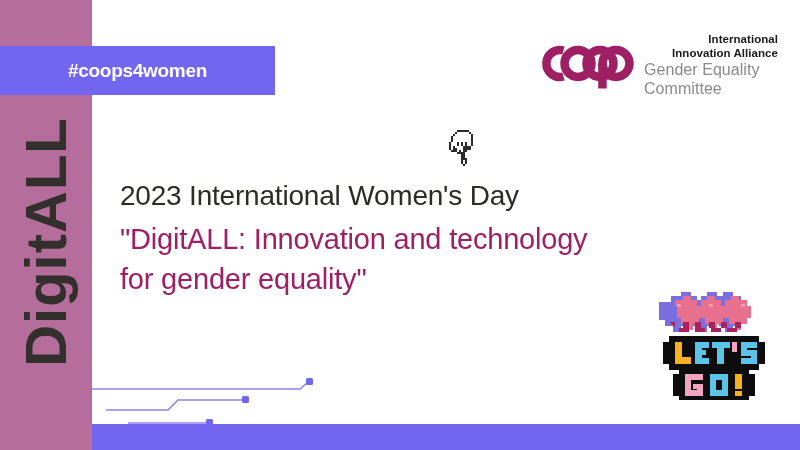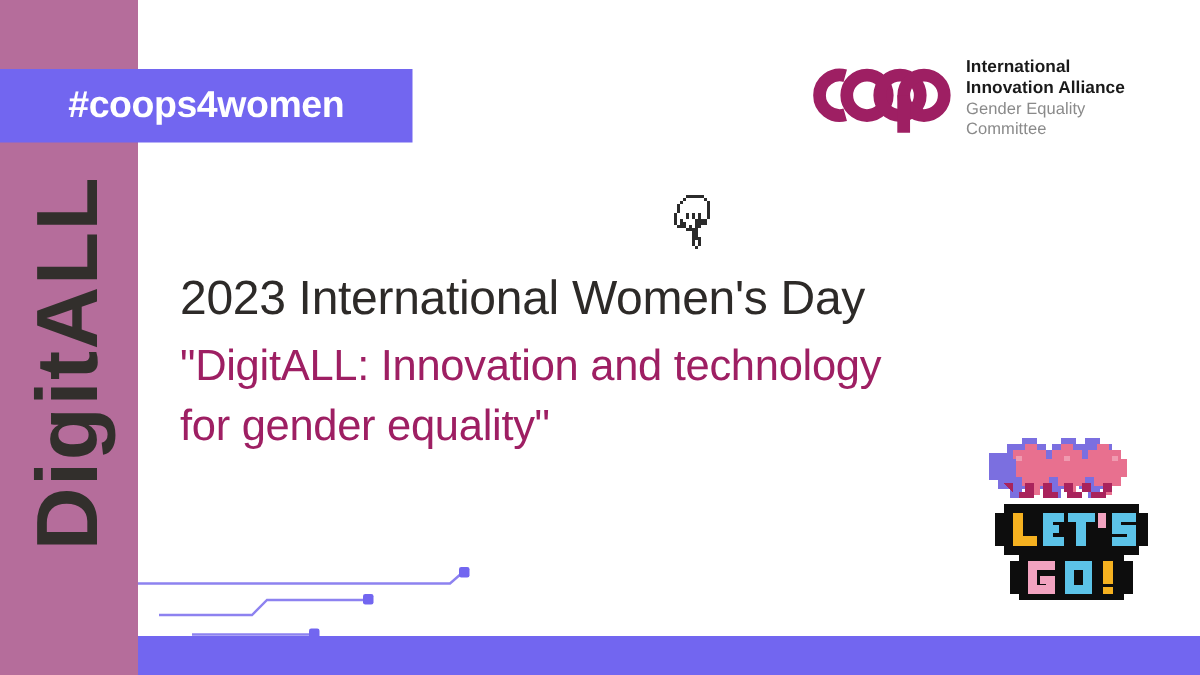--- a/index.html
+++ b/index.html
@@ -64,21 +64,21 @@
     top: 46px;
     width: 275px;
     height: 49px;
     background: #7266f0;
     display: flex;
     align-items: center;
     justify-content: center;
   }
   .hashtag-banner span {
     color: #ffffff;
-    font-size: 25px;
+    font-size: 19px;
     font-weight: 700;
     letter-spacing: -0.3px;
   }
 
   
   .ica-logo {
     position: absolute;
     left: 538px;
     top: 40px;
     width: 240px;
@@ -87,38 +87,39 @@
     align-items: center;
     gap: 10px;
   }
   .coop-mark { width: 96px; height: 50px; flex: none; }
   .ica-text { display: flex; flex-direction: column; line-height: 1.18; }
   .ica-line1, .ica-line2 {
     font-size: 11.5px;
     font-weight: 700;
     color: #1a1a1a;
     letter-spacing: 0.05px;
+    text-align: right;
   }
   .ica-line3 {
-    font-size: 11px;
+    font-size: 16px;
     font-weight: 400;
     color: #8a8a8a;
     margin-top: 1px;
     letter-spacing: 0.05px;
   }
 
   
   .headline {
     position: absolute;
     left: 120px;
     top: 178px;
     width: 520px;
   }
   .headline-main {
-    font-size: 32px;
+    font-size: 28px;
     font-weight: 400;
     color: #2d2a28;
     letter-spacing: -0.2px;
     line-height: 1.28;
   }
   .headline-theme {
     font-size: 29px;
     font-weight: 400;
     color: #9e1f63;
     letter-spacing: -0.2px;

